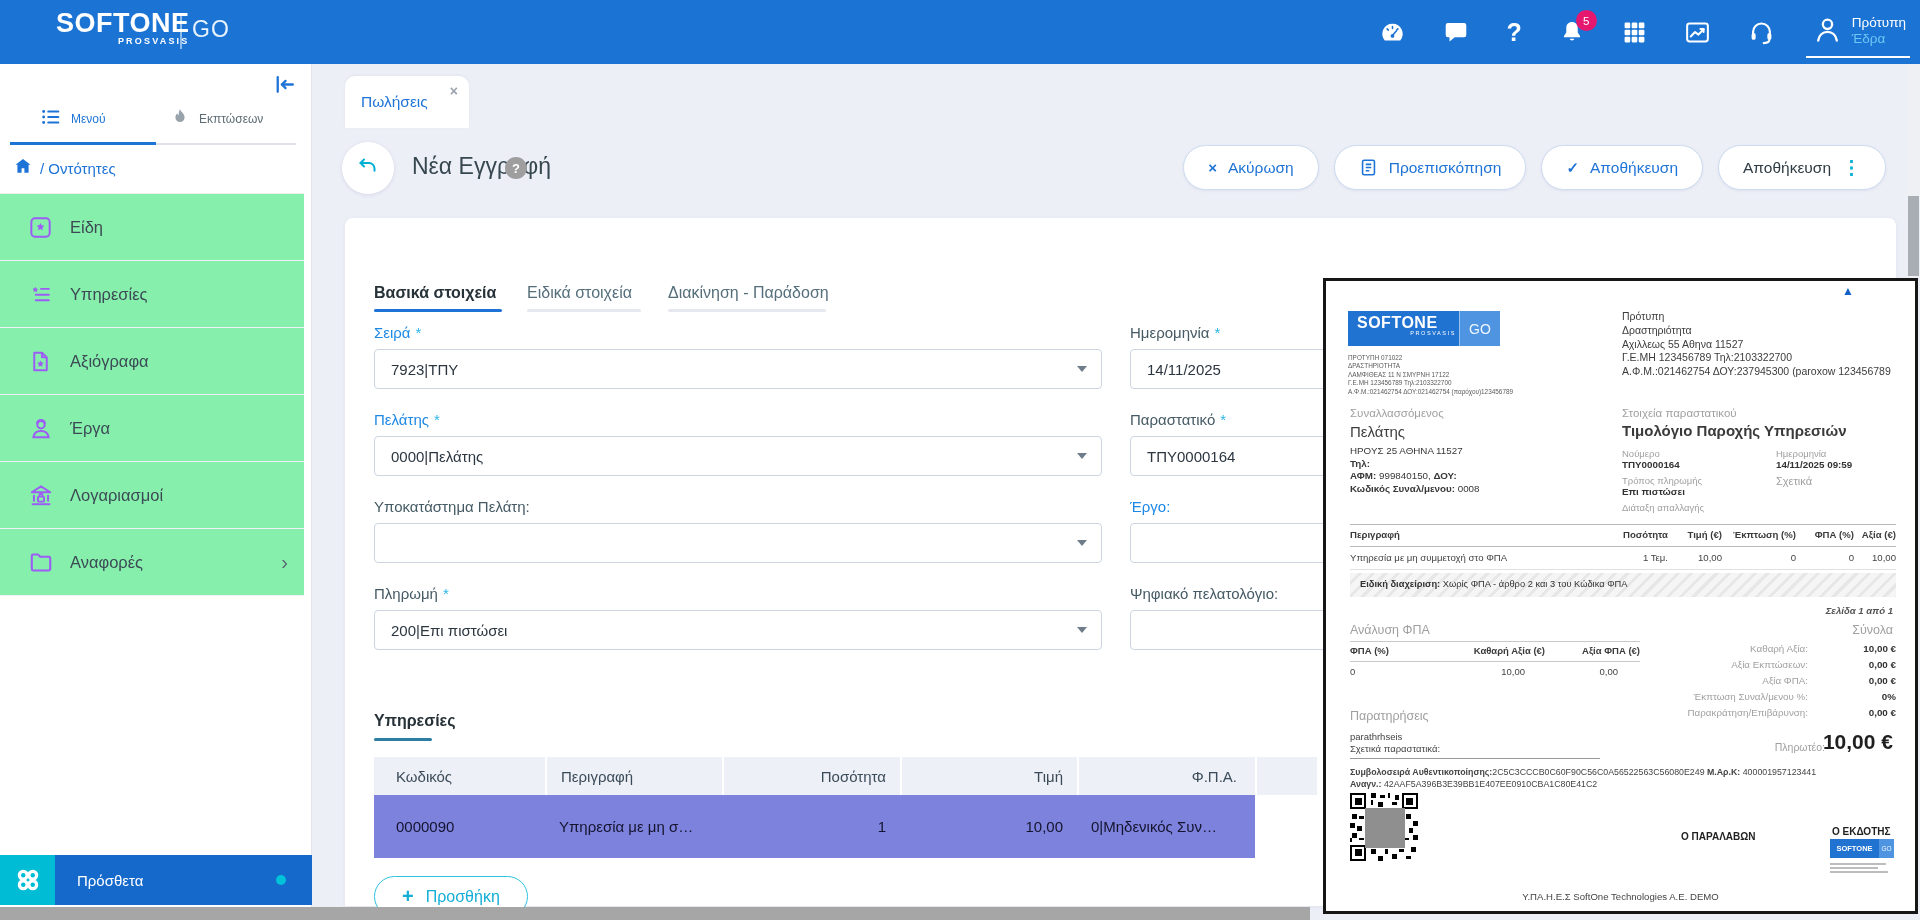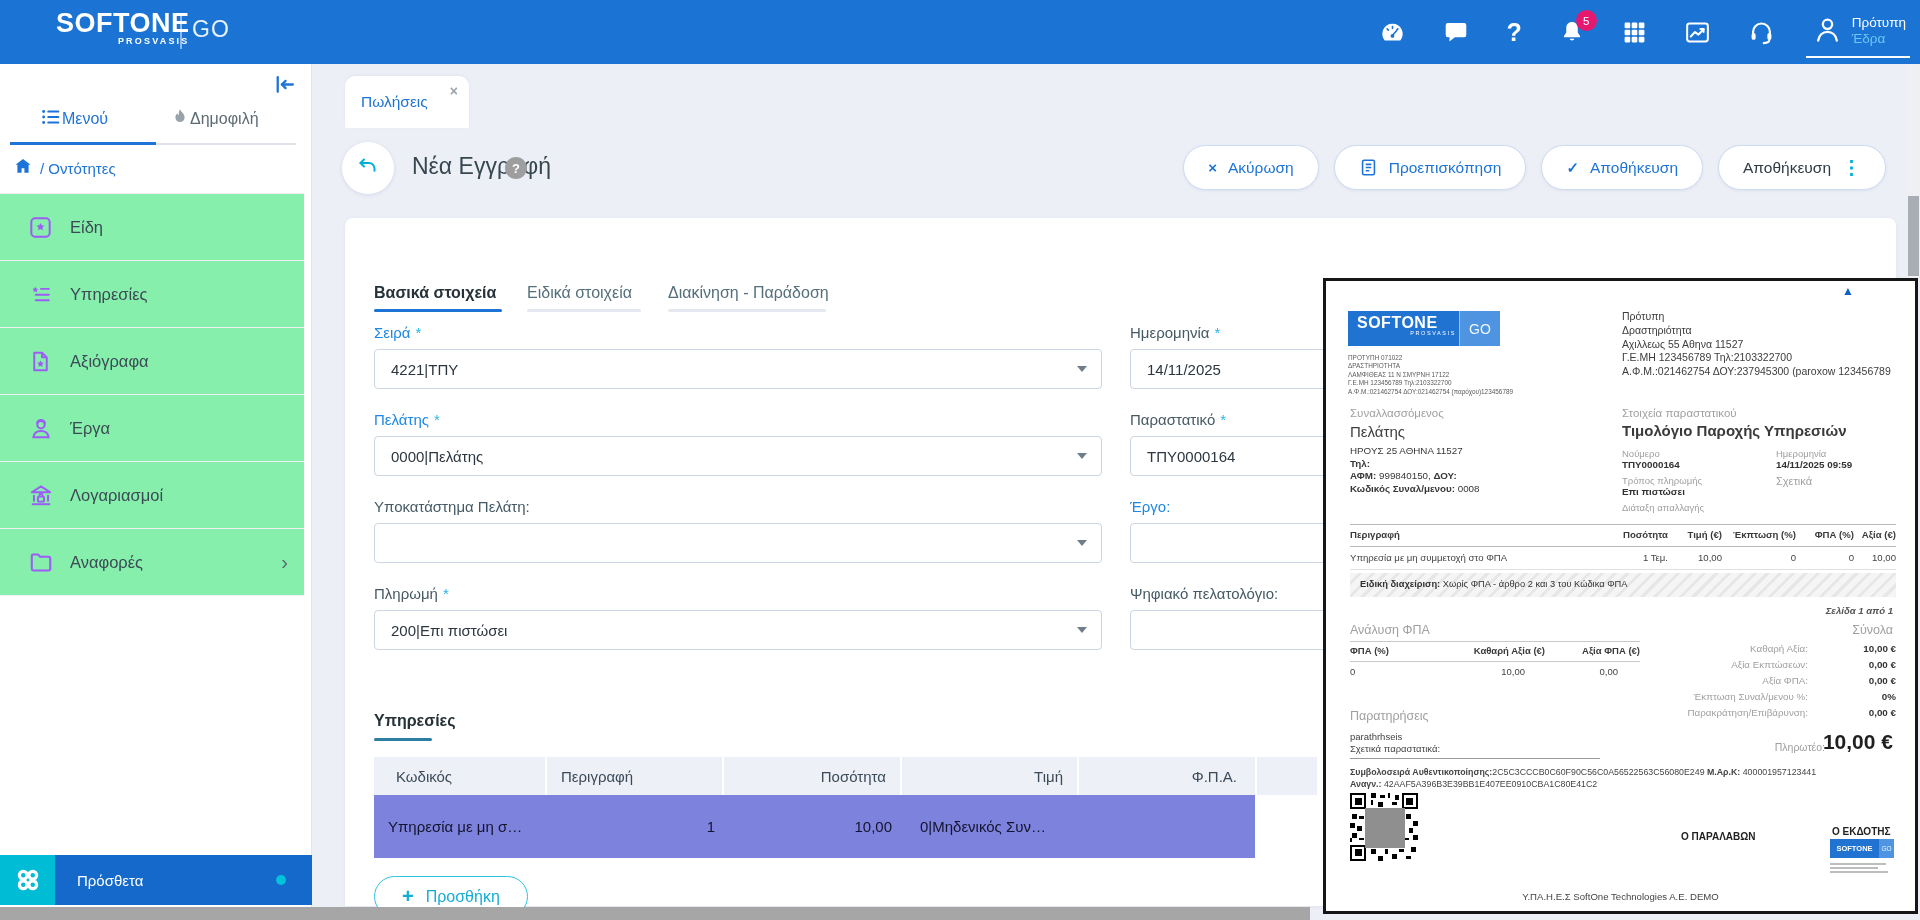--- a/index.html
+++ b/index.html
@@ -17,21 +17,21 @@
   .nav-ic { position:relative; display:flex; align-items:center; justify-content:center; cursor:pointer; }
   .nav-help { color:#fff; font-size:25px; font-weight:bold; }
   .badge { position:absolute; top:-9px; right:-12px; min-width:21px; height:21px; border-radius:11px; background:#e5176e; color:#fff; font-size:11.5px; display:flex; align-items:center; justify-content:center; padding:0 5px; }
   .user-block { position:relative; display:flex; align-items:center; gap:9px; padding-bottom:2px; }
   .user-name { color:#fff; font-size:13.5px; line-height:16px; }
   .user-branch { color:#6fc6f2; font-size:13.5px; line-height:16px; }
   .user-underline { position:absolute; left:-6px; right:-4px; bottom:-7px; height:2px; background:#fdfdfd; }
 
   
   .sidebar { position:absolute; left:0; top:64px; width:312px; height:856px; background:#fff; border-right:1px solid #e2e5ee; z-index:40; }
-  .side-tab { font-size:16px; display:flex; align-items:center; cursor:pointer; }
+  .side-tab { font-size:12px; display:flex; align-items:center; gap:9px; cursor:pointer; }
   .mitem { position:absolute; left:0; width:304px; height:67px; border-bottom:1px solid #f0f1f6; display:flex; align-items:center; cursor:pointer; background:#86efac; }
   .mitem .micon { width:26px; margin-left:28px; display:flex; }
   .mitem .mlabel { margin-left:16px; font-size:16.5px; color:#3b4a54; }
   .mitem .chev { margin-left:auto; margin-right:16px; color:#5a6770; font-size:20px; }
   .addons-bar { position:absolute; left:0; top:791px; width:312px; height:50px; display:flex; z-index:5; }
   .addons-sq { width:55px; height:50px; background:#00bcd4; display:flex; align-items:center; justify-content:center; }
   .addons-rest { flex:1; background:#1569cb; display:flex; align-items:center; color:#fff; font-size:15px; padding-left:22px; position:relative; }
   .addons-dot { position:absolute; right:26px; width:10px; height:10px; border-radius:50%; background:#00c3da; }
 
   
@@ -192,21 +192,21 @@
           </svg>
       </span>
       <span>Μενού</span>
     </div>
     <div class="abs side-tab" style="left:170px;top:42px;color:#5c6b73">
       <span>
         <svg width="20" height="22" viewBox="0 0 24 24" fill="#97a2ab">
             <path d="M12 2.5c.6 3.2 5.5 5.6 5.5 10a5.5 5.5 0 0 1-11 0c0-2 .9-3.4 2.2-4.9.2 1 .8 1.9 1.8 2.4-.3-2.6.5-5.4 1.5-7.5z"></path>
           </svg>
       </span>
-      <span>Δημοφιλή</span>
+      <span>Εκπτώσεων</span>
     </div>
     <div class="abs" style="left:10px;top:78px;width:146px;height:3px;background:#1e74d6"></div>
     <div class="abs" style="left:156px;top:79px;width:140px;height:2px;background:#dfe2e8"></div>
 
     <div class="abs flex" style="left:13px;top:92px;gap:7px">
       <span>
         <svg width="20" height="20" viewBox="0 0 24 24" fill="#1e74d6">
             <path d="M12 3.5l-9 7h2.3V20h5v-5.2h3.4V20h5v-9.5H21z"></path>
           </svg>
       </span>
@@ -336,21 +336,21 @@
 
   <div class="ftab on abs" style="left:374px;top:284px">Βασικά στοιχεία</div>
   <div class="funder" style="left:374px;top:309px;width:128px;background:#1e74d6"></div>
   <div class="ftab off abs" style="left:527px;top:284px">Ειδικά στοιχεία</div>
   <div class="funder" style="left:527px;top:309px;width:114px;background:#e6e8ef"></div>
   <div class="ftab off abs" style="left:668px;top:284px">Διακίνηση - Παράδοση</div>
   <div class="funder" style="left:668px;top:309px;width:158px;background:#e6e8ef"></div>
 
   <div class="flabel blue" style="left:374px;top:324px"><span>Σειρά</span><span class="req">*</span></div>
   <div class="input" style="left:374px;top:349px;width:728px">
-    <span>4221|ΤΠΥ</span>
+    <span>7923|ΤΠΥ</span>
     <span class="dd-arrow"></span>
   </div>
 
   <div class="flabel blue" style="left:374px;top:411px"><span>Πελάτης</span><span class="req">*</span></div>
   <div class="input" style="left:374px;top:436px;width:728px">
     <span>0000|Πελάτης</span>
     <span class="dd-arrow"></span>
   </div>
 
   <div class="flabel" style="left:374px;top:498px">Υποκατάστημα Πελάτη:</div>
@@ -390,20 +390,21 @@
 
   <div class="thead">
     <div class="c al" style="width:171px;padding-left:22px">Κωδικός</div>
     <div class="c al" style="width:177px">Περιγραφή</div>
     <div class="c ar" style="width:178px">Ποσότητα</div>
     <div class="c ar" style="width:177px">Τιμή</div>
     <div class="c ar" style="width:178px;padding-right:18px">Φ.Π.Α.</div>
     <div class="c" style="width:62px"></div>
   </div>
   <div class="trow">
+    <div class="c al" style="width:171px;padding-left:22px">0000090</div>
     <div class="c al" style="width:177px">Υπηρεσία με μη σ…</div>
     <div class="c ar" style="width:178px">1</div>
     <div class="c ar" style="width:177px">10,00</div>
     <div class="c al" style="width:178px">0|Μηδενικός Συν…</div>
   </div>
 
   <div class="add-btn">
     <span class="plus">+</span>
     <span>Προσθήκη</span>
   </div>

